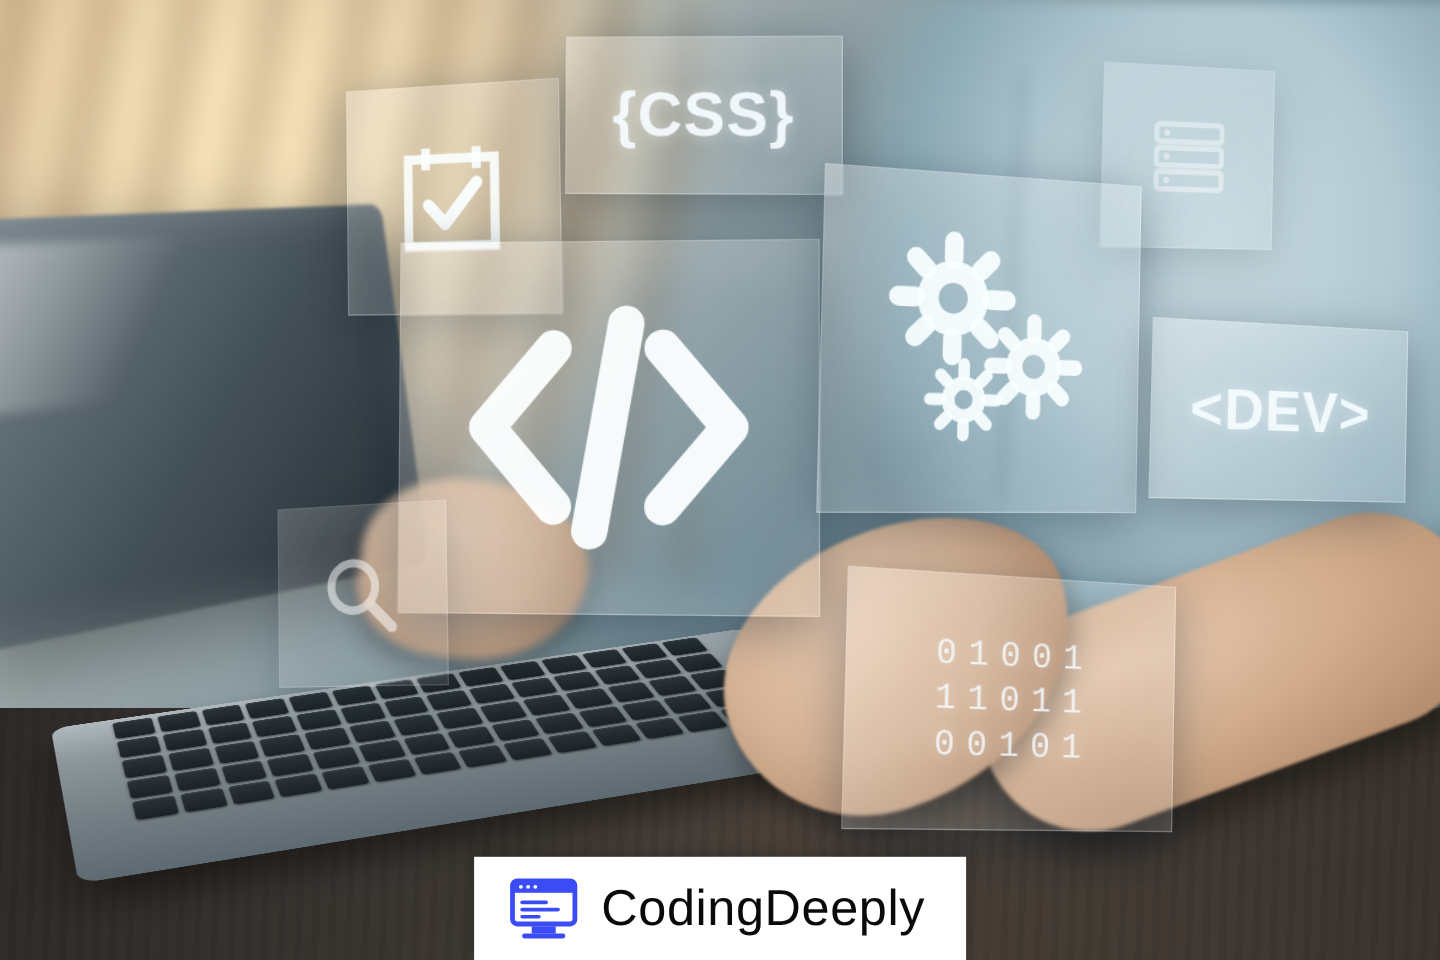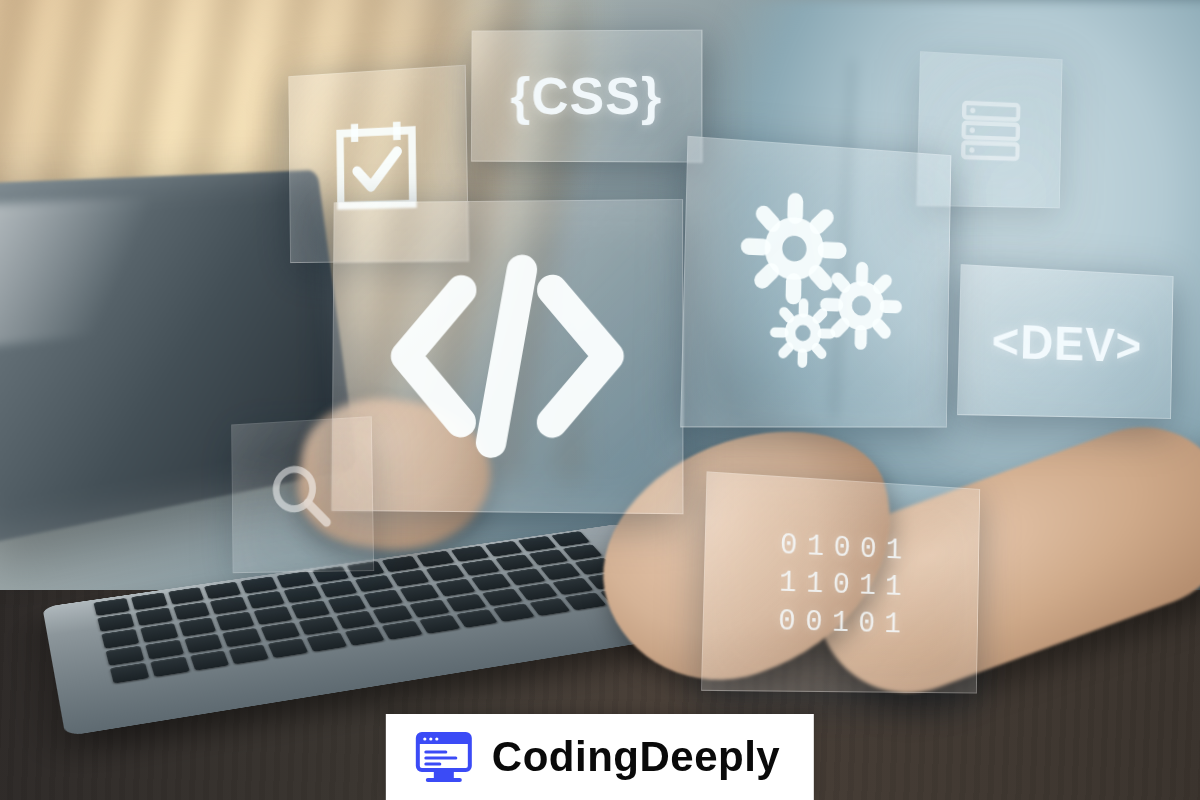--- a/index.html
+++ b/index.html
@@ -193,21 +193,21 @@
     bottom:0;
     transform: translateX(-50%);
     background:#fff;
     padding: 14px 34px 14px 26px;
     display:flex;
     align-items:center;
     gap:16px;
     box-shadow: 0 -2px 12px rgba(0,0,0,.2);
   }
   .brand-text{
-    font-weight:700;
+    font-weight:400;
     font-size:42px;
     color:#0a0a0a;
     letter-spacing:.5px;
   }
   .brand svg{ display:block; }
 </style>
 </head>
 <body>
 
 <div class="scene">

